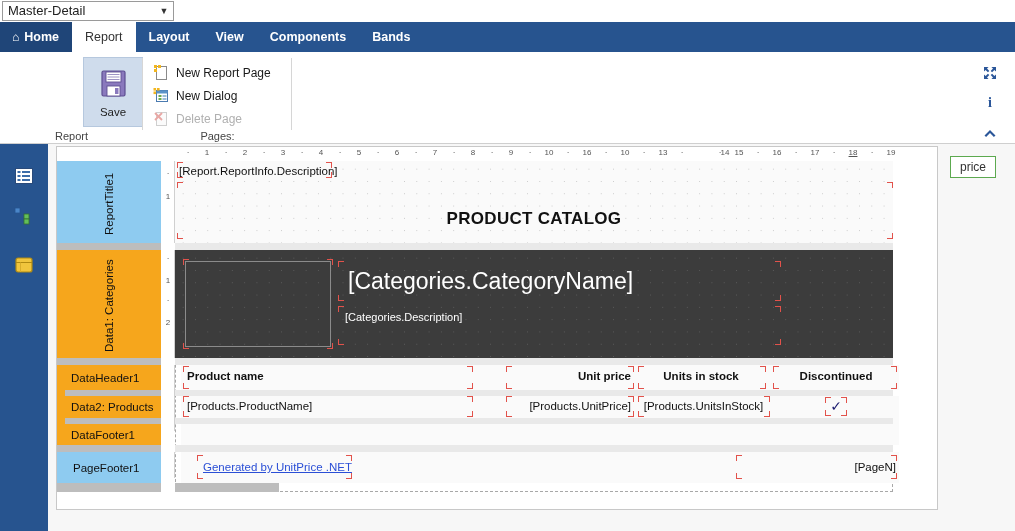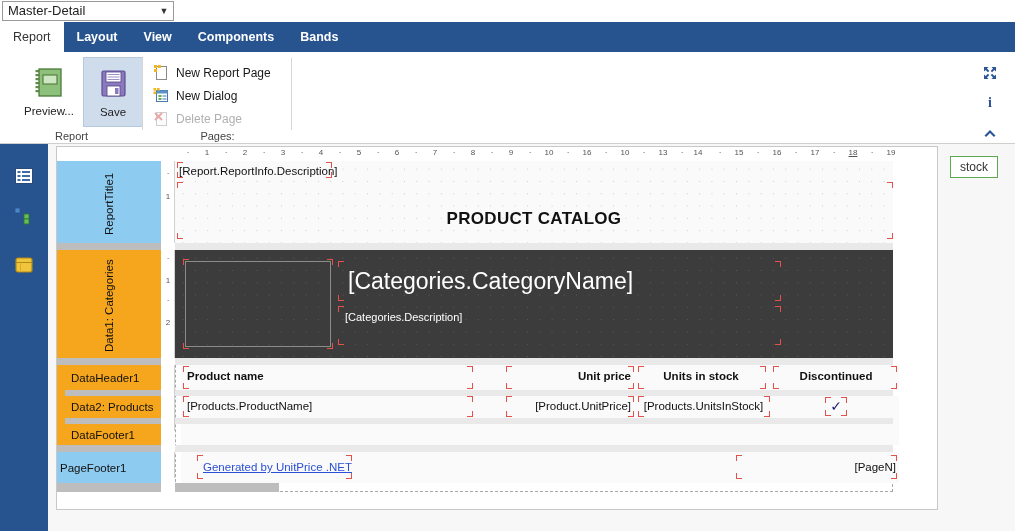--- a/index.html
+++ b/index.html
@@ -209,47 +209,33 @@
 <div id="app">
 
   <div class="topbar">
     <div class="report-select">
       <span class="sel-label">Master-Detail</span>
       <span class="sel-arrow">▼</span>
     </div>
   </div>
 
   <div class="tabbar">
+    <div class="tab home">
+      <span class="home-ico">⌂</span><span>Home</span>
+    </div>
     <div class="tab active"><span>Report</span></div>
     <div class="tab"><span>Layout</span></div>
     <div class="tab"><span>View</span></div>
     <div class="tab"><span>Components</span></div>
     <div class="tab"><span>Bands</span></div>
   </div>
 
   <div class="ribbon">
 
     <div class="rgroup" style="left:0; width:143px;">
-      <div class="bigbtn" style="left:19px;">
-        <span class="bico">
-          <svg width="30" height="32" viewBox="0 0 30 32">
-            <rect x="5" y="2" width="22" height="27" fill="#8dc07a" stroke="#4c7a3a" stroke-width="1.3"></rect>
-            <rect x="9" y="8" width="14" height="9" fill="#cfe6c2" stroke="#4c7a3a" stroke-width="1.1"></rect>
-            <g fill="#5d8a49">
-              <rect x="1.5" y="3" width="4" height="2.2"></rect>
-                <rect x="1.5" y="7" width="4" height="2.2"></rect>
-              <rect x="1.5" y="11" width="4" height="2.2"></rect>
-                <rect x="1.5" y="15" width="4" height="2.2"></rect>
-              <rect x="1.5" y="19" width="4" height="2.2"></rect>
-                <rect x="1.5" y="23" width="4" height="2.2"></rect>
-            </g>
-          </svg>
-        </span>
-        <span class="blabel">Preview...</span>
-      </div>
       <div class="bigbtn selected" style="left:83px;">
         <span class="bico">
           <svg width="30" height="32" viewBox="0 0 30 32">
             <rect x="4" y="3" width="23" height="25" rx="1.5" fill="#8a79bd" stroke="#5e4f91" stroke-width="1.2"></rect>
             <rect x="8" y="4" width="15" height="10" fill="#ffffff" stroke="#5e4f91" stroke-width="0.9"></rect>
             <g stroke="#9d93c4" stroke-width="1">
                 <line x1="9.5" y1="6.5" x2="21.5" y2="6.5"></line>
                 <line x1="9.5" y1="9" x2="21.5" y2="9"></line>
                 <line x1="9.5" y1="11.5" x2="21.5" y2="11.5"></line>
               </g>
@@ -365,21 +351,21 @@
           <rect x="2" y="2" width="16" height="14" rx="2" fill="#f0c53d" stroke="#b08a12" stroke-width="1.2"></rect>
           <path d="M2 6.5 L18 6.5" stroke="#b08a12" stroke-width="1"></path>
           <path d="M6.5 6.5 L6.5 16" stroke="#d9ae2c" stroke-width="1"></path>
         </svg>
       </span>
     </div>
   </div>
 
   <div class="workarea">
 
-    <div class="savedbadge">stock</div>
+    <div class="savedbadge">price</div>
 
     <div class="designsurface">
 
       <div class="hruler">
         <span class="htick" style="left:13px;">·</span>
         <span class="htick" style="left:32px;">1</span>
         <span class="htick" style="left:51px;">·</span>
         <span class="htick" style="left:70px;">2</span>
         <span class="htick" style="left:89px;">·</span>
         <span class="htick" style="left:108px;">3</span>
@@ -397,21 +383,21 @@
         <span class="htick" style="left:336px;">9</span>
         <span class="htick" style="left:355px;">·</span>
         <span class="htick" style="left:374px;">10</span>
         <span class="htick" style="left:393px;">·</span>
         <span class="htick" style="left:412px;">16</span>
         <span class="htick" style="left:431px;">·</span>
         <span class="htick" style="left:450px;">10</span>
         <span class="htick" style="left:469px;">·</span>
         <span class="htick" style="left:488px;">13</span>
         <span class="htick" style="left:507px;">·</span>
-        <span class="htick" style="left:523px;">14</span>
+        <span class="htick" style="left:550px;">14</span>
         <span class="htick" style="left:545px;">·</span>
         <span class="htick" style="left:564px;">15</span>
         <span class="htick" style="left:583px;">·</span>
         <span class="htick" style="left:602px;">16</span>
         <span class="htick" style="left:621px;">·</span>
         <span class="htick" style="left:640px;">17</span>
         <span class="htick" style="left:659px;">·</span>
         <span class="htick" style="left:678px;text-decoration:underline;">18</span>
         <span class="htick" style="left:697px;">·</span>
         <span class="htick" style="left:716px;">19</span>
@@ -439,21 +425,21 @@
         <div class="bandlabel horiz orange" style="top:235px; left:8px; width:96px; height:22px;">
           <span>Data2: Products</span>
         </div>
         <div class="bandsep" style="top:257px; left:8px; width:96px; height:6px;"></div>
 
         <div class="bandlabel horiz orange" style="top:263px; left:8px; width:96px; height:21px;">
           <span>DataFooter1</span>
         </div>
         <div class="bandsep" style="top:284px;"></div>
 
-        <div class="bandlabel horiz blue" style="top:291px; width:104px; height:31px; padding-left:3px;">
+        <div class="bandlabel horiz blue" style="top:291px; width:104px; height:31px; padding-left:16px;">
           <span>PageFooter1</span>
         </div>
         <div class="bandsep" style="top:322px; height:9px;"></div>
       </div>
 
       <div class="vruler" style="top:14px; height:82px;">
         <span class="vtick" style="top:8px;">·</span>
         <span class="vtick" style="top:31px;">1</span>
       </div>
       <div class="vruler" style="top:103px; height:108px;">
@@ -539,21 +525,21 @@
             <i class="tl"></i>
               <i class="tr"></i>
               <i class="bl"></i>
               <i class="br"></i>
           </div>
         </div>
         <div class="band-gap" style="top:229px; height:6px;"></div>
 
         <div class="band plain" style="top:235px; height:35px;">
           <div class="robj" style="left:6px; top:4px;">[Products.ProductName]</div>
-          <div class="robj" style="left:330px; top:4px; width:120px; text-align:right;">[Product.UnitPrice]</div>
+          <div class="robj" style="left:330px; top:4px; width:120px; text-align:right;">[Products.UnitPrice]</div>
           <div class="robj" style="left:460px; top:4px; width:125px; text-align:center;">[Products.UnitsInStock]</div>
           <div class="robj" style="left:596px; top:2px; width:118px; text-align:center; font-size:14px; color:#1a1a6e;">✓</div>
           <div class="handles" style="left:2px; top:0; width:290px; height:21px;">
             <i class="tl"></i>
               <i class="tr"></i>
               <i class="bl"></i>
               <i class="br"></i>
           </div>
           <div class="handles" style="left:325px; top:0; width:128px; height:21px;">
             <i class="tl"></i>

